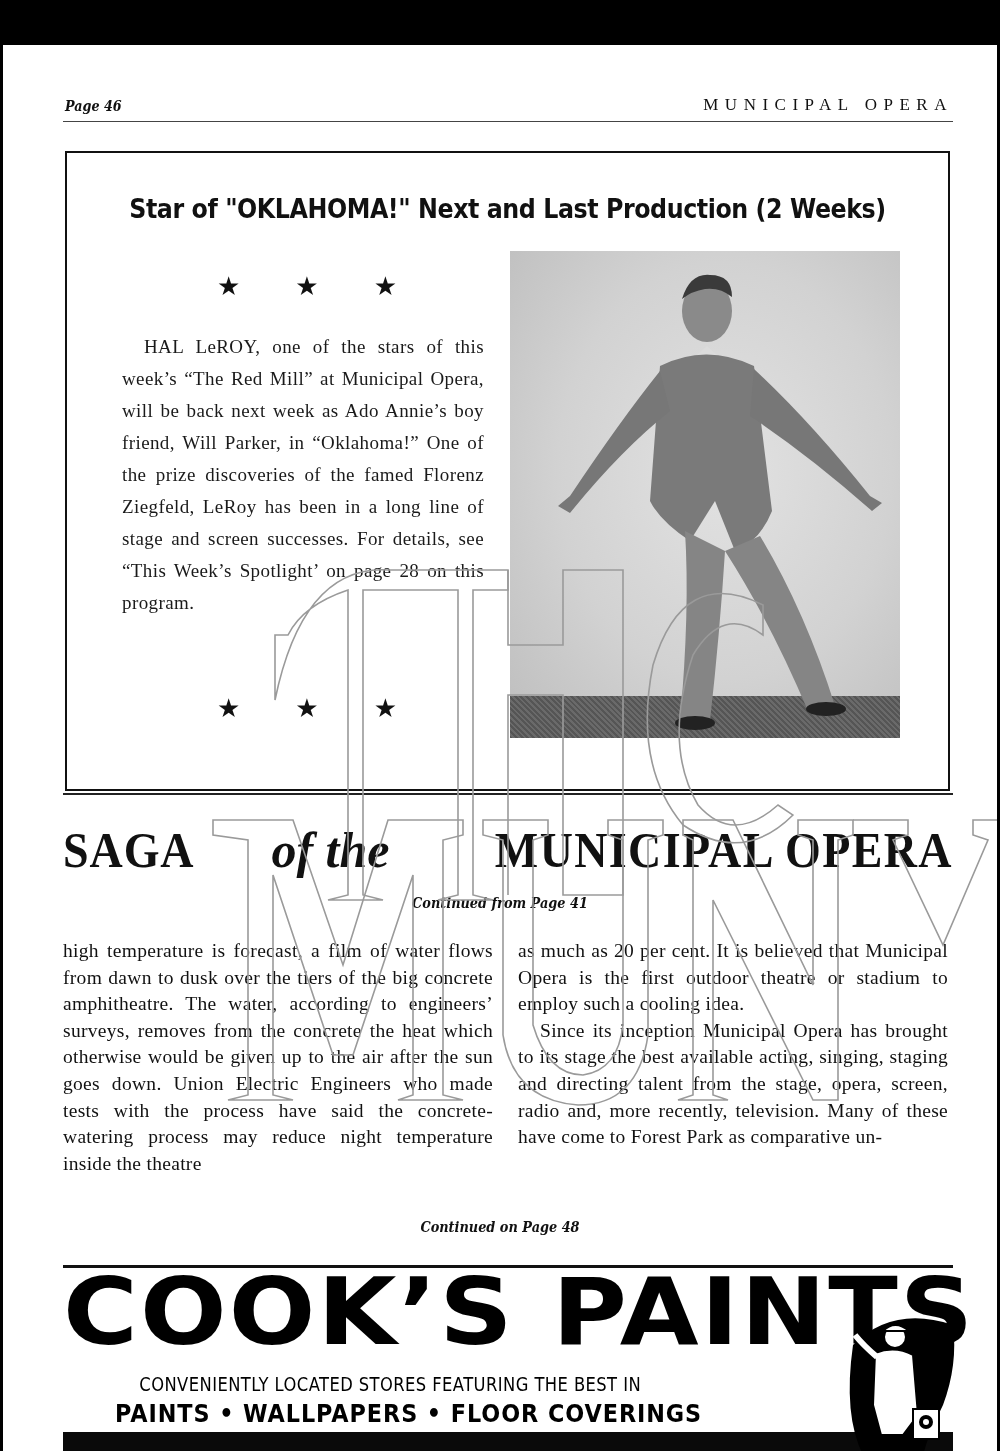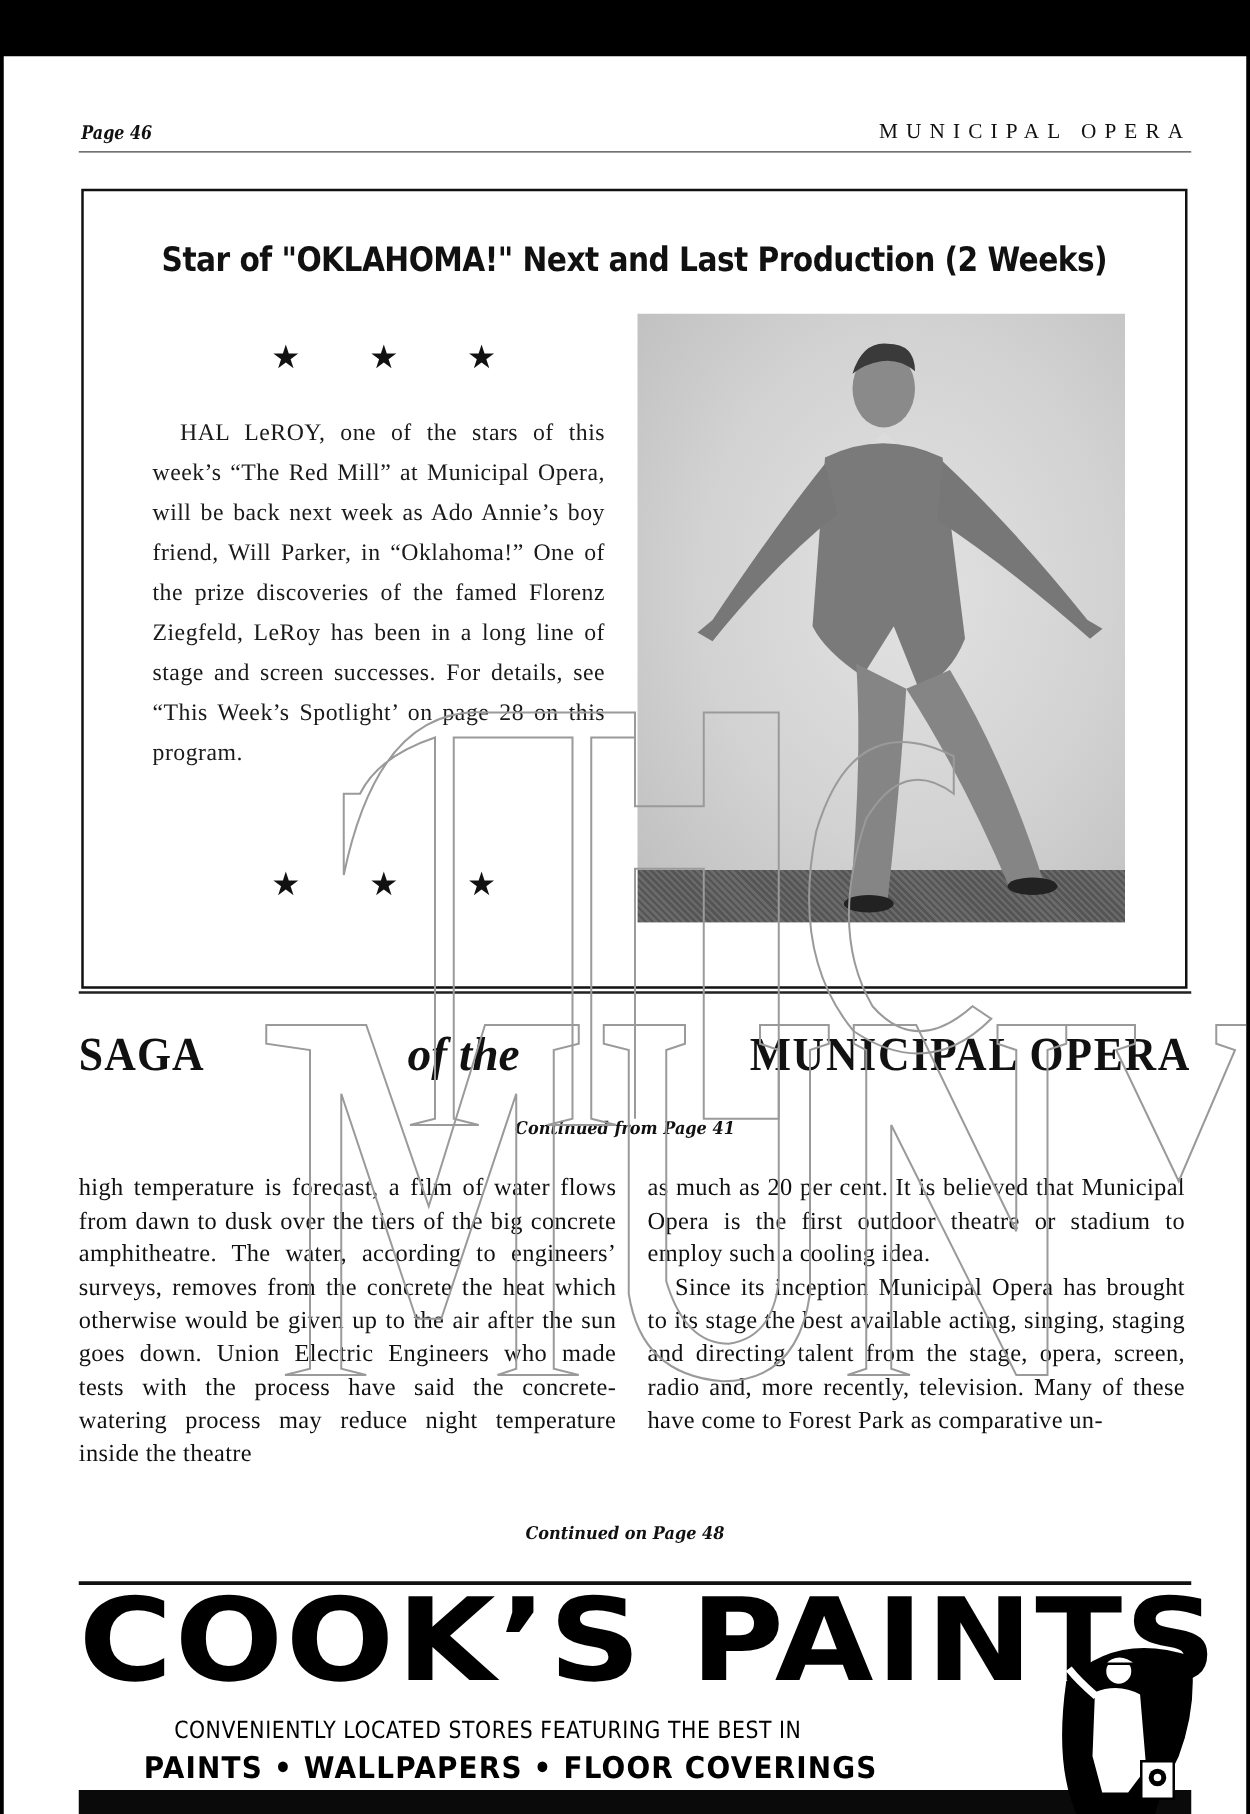--- a/index.html
+++ b/index.html
@@ -59,21 +59,21 @@
     .photo .floor {
       position: absolute; left: 0; bottom: 0; width: 100%; height: 42px;
       background: repeating-linear-gradient(45deg, #555 0 2px, #6a6a6a 2px 4px);
     }
     .photo svg { position: absolute; left: 0; top: 0; }
     .section-rule {
       position: absolute; left: 60px; top: 748px; width: 890px; height: 2px; background: #222;
     }
     .saga-title {
       position: absolute; left: 60px; top: 780px; width: 890px; height: 60px;
-      font-family: "Liberation Serif", serif; font-size: 38px; color: #111;
+      font-family: "Liberation Serif", serif; font-size: 50px; color: #111;
       display: flex; justify-content: space-between; align-items: baseline;
       line-height: 1;
     }
     .saga-title .caps { font-weight: bold; letter-spacing: 1px; transform: scaleX(0.92); transform-origin: left; }
     .saga-title .ital { font-style: italic; font-weight: bold; }
     .saga-title .caps2 { letter-spacing: 1.5px; font-weight: bold; transform: scaleX(0.92); transform-origin: right; }
     .continued-from {
       position: absolute; left: 0; top: 850px; width: 994px; text-align: center;
       font-family: "DejaVu Serif", serif; font-style: italic; font-weight: bold;
       font-size: 14px; color: #111; transform: scaleX(0.92);

